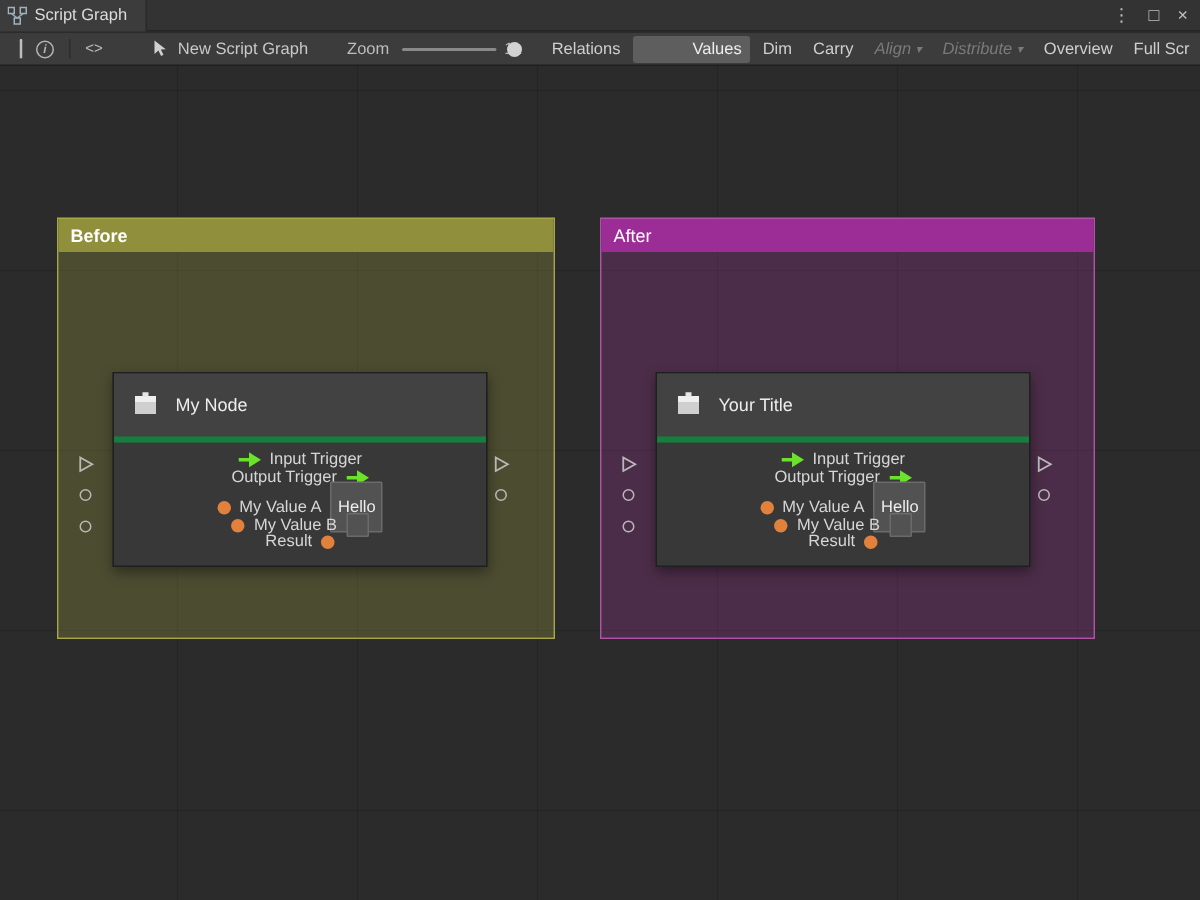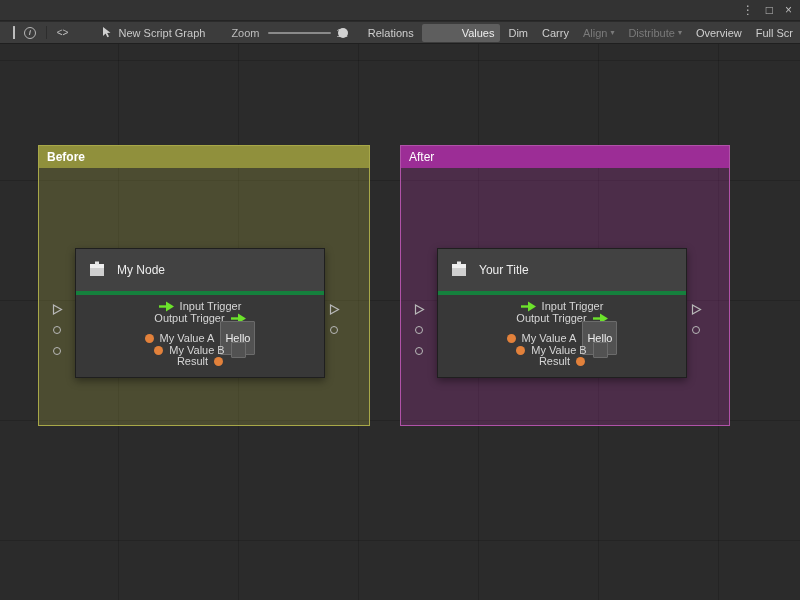--- a/index.html
+++ b/index.html
@@ -57,21 +57,21 @@
   .slider { position: relative; width: 80px; height: 12px; margin-left: 8px; }
   .slider-track { position: absolute; top: 5px; left: 0; right: 0; height: 2px; background: #8a8a8a; border-radius: 1px; }
   .slider-handle { position: absolute; top: 1px; left: 70px; width: 10px; height: 10px; border-radius: 50%; background: #d2d2d2; }
   .zoom-value { margin-left: 5px; color: #bdbdbd; }
   .tbtn {
     padding: 3px 6px; margin: 0 1px; color: #cfcfcf; border-radius: 2px;
     display: inline-flex; align-items: center; gap: 3px;
   }
   .tbtn.first { margin-left: 14px; }
   .tbtn.active { background: #5e5e5e; color: #eeeeee; padding-left: 40px; }
-  .tbtn.disabled { color: #7a7a7a; }
+  .tbtn.disabled { color: #7a7a7a; font-style: italic; }
   .dd-arrow { font-size: 8px; line-height: 1; }
 
   
   .canvas {
     position: absolute; top: 44px; left: 0; right: 0; bottom: 0;
     background-color: #2b2b2b;
     background-image:
       linear-gradient(rgba(0,0,0,0.16) 1px, transparent 1px),
       linear-gradient(90deg, rgba(0,0,0,0.16) 1px, transparent 1px);
     background-size: 120px 120px;
@@ -121,20 +121,31 @@
   
   .ext-port { position: absolute; display: flex; align-items: center; justify-content: center; }
   .ext-circle { width: 8px; height: 8px; border: 1.3px solid #b8b8b8; border-radius: 50%; background: transparent; }
 
   svg { display: block; }
 </style>
 </head>
 <body>
 
 <div class="titlebar">
+  <div class="tab">
+    <span>
+      <svg width="13" height="13" viewBox="0 0 13 13">
+        <rect x="0.5" y="1" width="4" height="4" fill="none" stroke="#9fb2bf" stroke-width="1"></rect>
+        <rect x="8.5" y="1" width="4" height="4" fill="none" stroke="#9fb2bf" stroke-width="1"></rect>
+        <rect x="4.5" y="8" width="4" height="4" fill="none" stroke="#9fb2bf" stroke-width="1"></rect>
+        <path d="M2.5 5 L6.5 8 M10.5 5 L6.5 8" stroke="#9fb2bf" stroke-width="1" fill="none"></path>
+      </svg>
+    </span>
+    <span>Script Graph</span>
+  </div>
   <div class="win-controls">
     <span>⋮</span>
     <span>□</span>
     <span>×</span>
   </div>
 </div>
 
 <div class="toolbar">
   <div class="tool-icon-btn">
     <span>

